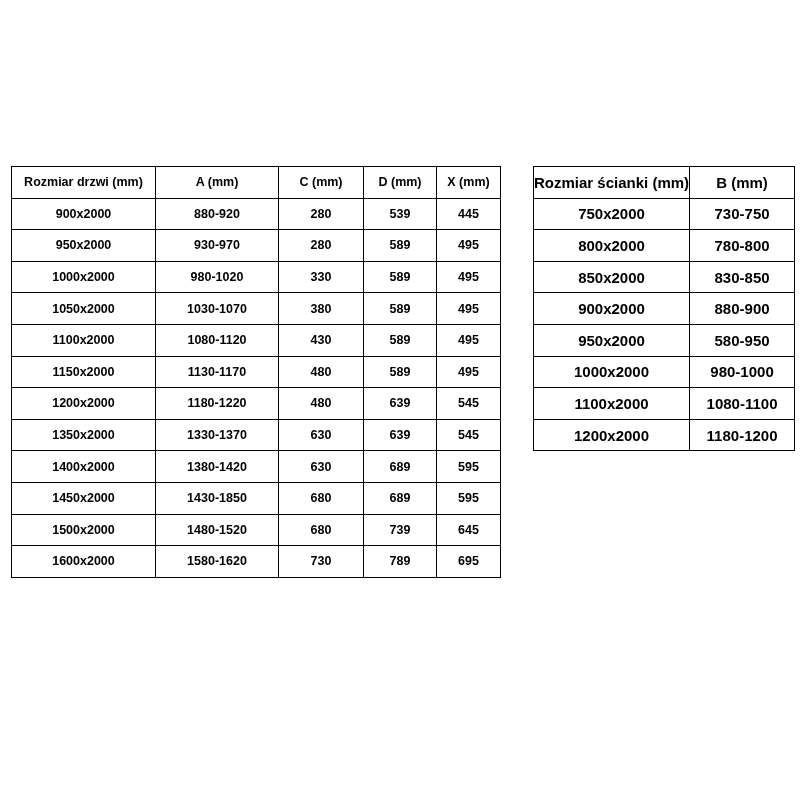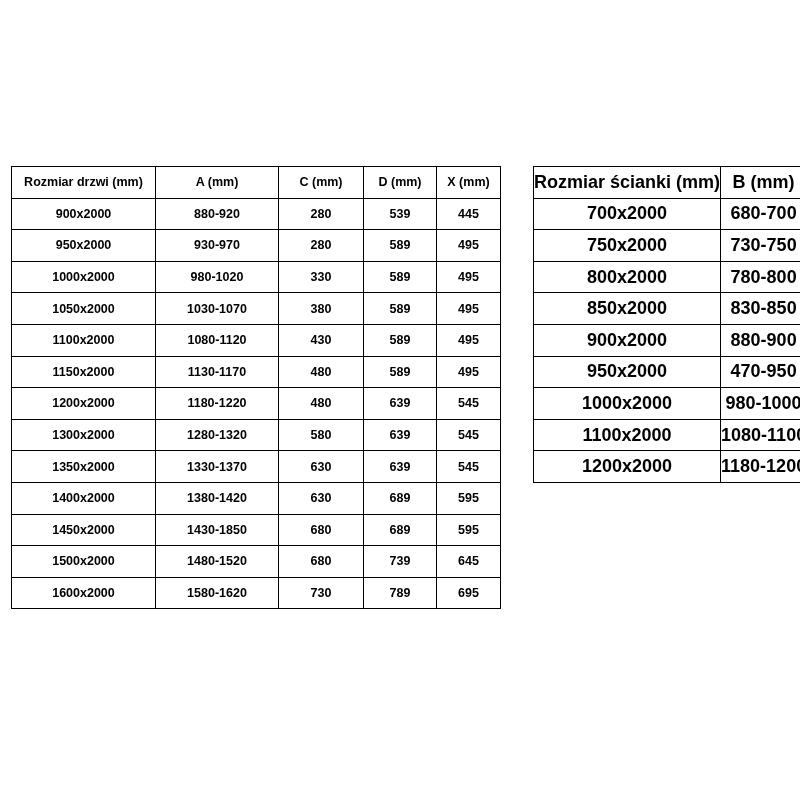--- a/index.html
+++ b/index.html
@@ -56,21 +56,21 @@
   #doors-table col.c-x     { width: 64px; }
 
   
   #wall-table {
     left: 533px;
     top: 150px;
   }
   #wall-table th,
   #wall-table td {
     height: 30.6px;
-    font-size: 18px;
+    font-size: 15px;
   }
   #wall-table col.c-wsize { width: 151px; }
   #wall-table col.c-b     { width: 105px; }
 </style>
 </head>
 <body>
 
 <div class="sheet">
 
   <table class="grid" id="doors-table">
@@ -134,27 +134,20 @@
         <td>495</td>
       </tr>
       <tr>
         <td>1200x2000</td>
         <td>1180-1220</td>
         <td>480</td>
         <td>639</td>
         <td>545</td>
       </tr>
       <tr>
-        <td>1300x2000</td>
-        <td>1280-1320</td>
-        <td>580</td>
-        <td>639</td>
-        <td>545</td>
-      </tr>
-      <tr>
         <td>1350x2000</td>
         <td>1330-1370</td>
         <td>630</td>
         <td>639</td>
         <td>545</td>
       </tr>
       <tr>
         <td>1400x2000</td>
         <td>1380-1420</td>
         <td>630</td>
@@ -191,42 +184,38 @@
         <col class="c-b">
     </colgroup>
     <thead>
       <tr>
         <th>Rozmiar ścianki (mm)</th>
         <th>B (mm)</th>
       </tr>
     </thead>
     <tbody>
       <tr>
-        <td>700x2000</td>
-        <td>680-700</td>
-      </tr>
-      <tr>
         <td>750x2000</td>
         <td>730-750</td>
       </tr>
       <tr>
         <td>800x2000</td>
         <td>780-800</td>
       </tr>
       <tr>
         <td>850x2000</td>
         <td>830-850</td>
       </tr>
       <tr>
         <td>900x2000</td>
         <td>880-900</td>
       </tr>
       <tr>
         <td>950x2000</td>
-        <td>470-950</td>
+        <td>580-950</td>
       </tr>
       <tr>
         <td>1000x2000</td>
         <td>980-1000</td>
       </tr>
       <tr>
         <td>1100x2000</td>
         <td>1080-1100</td>
       </tr>
       <tr>

